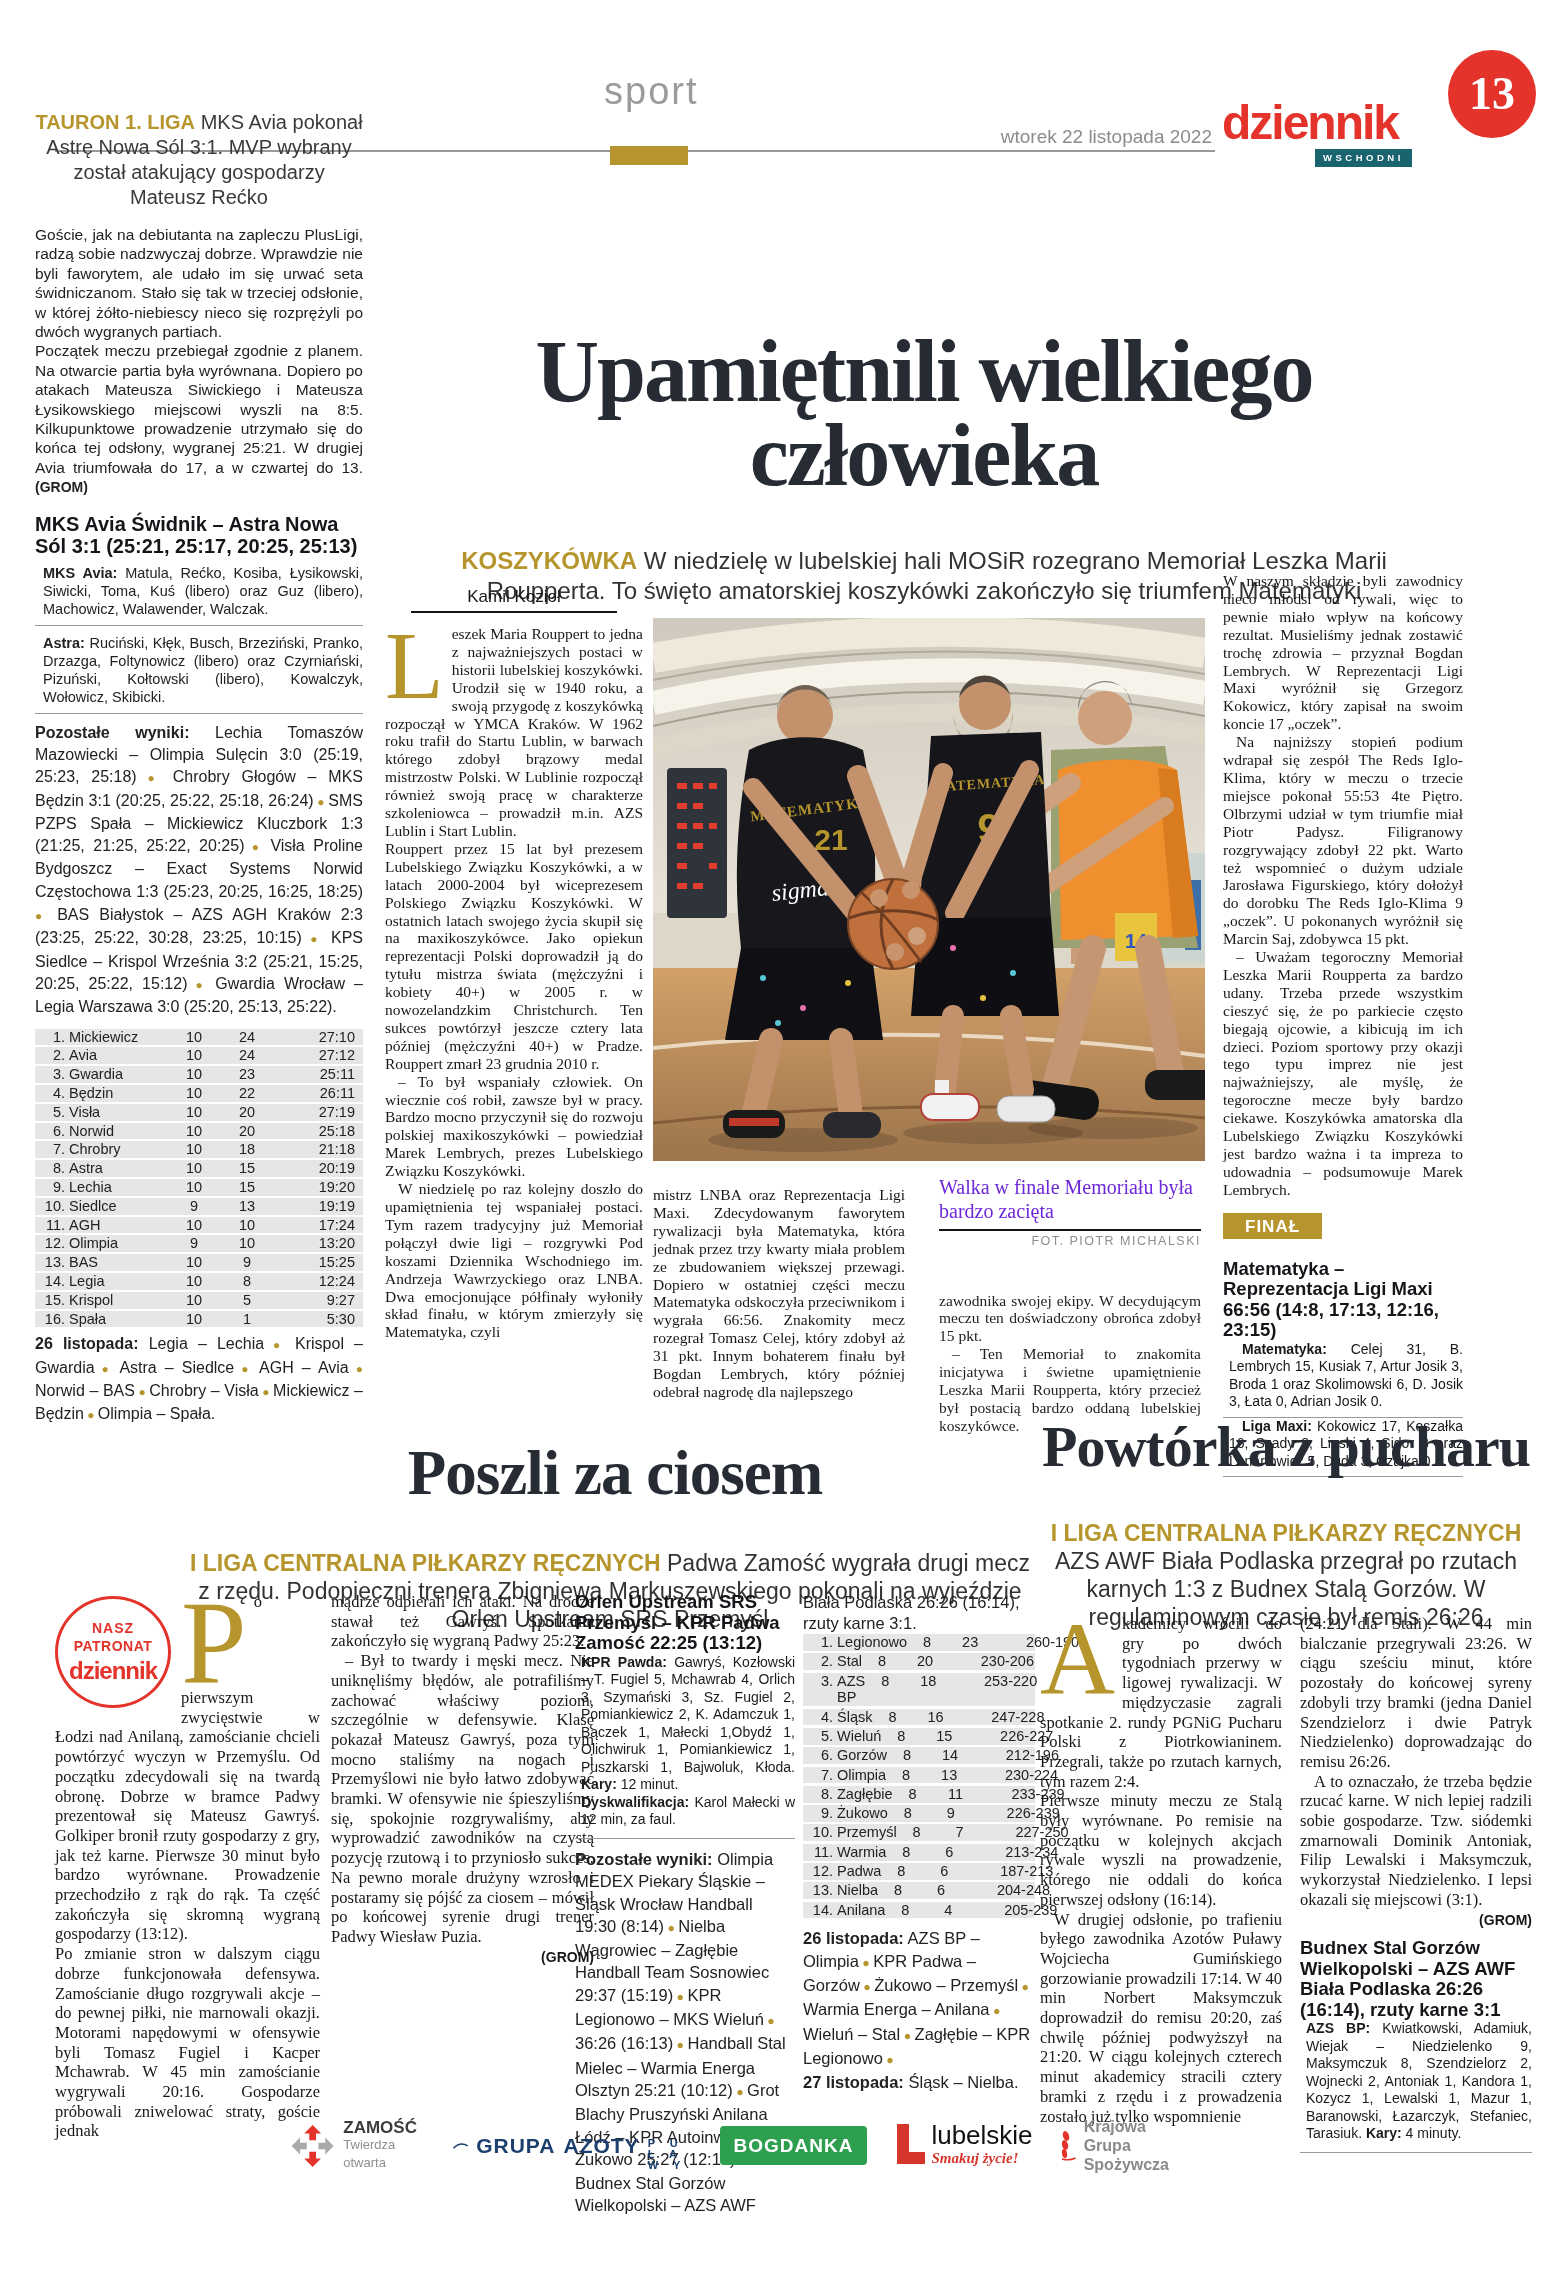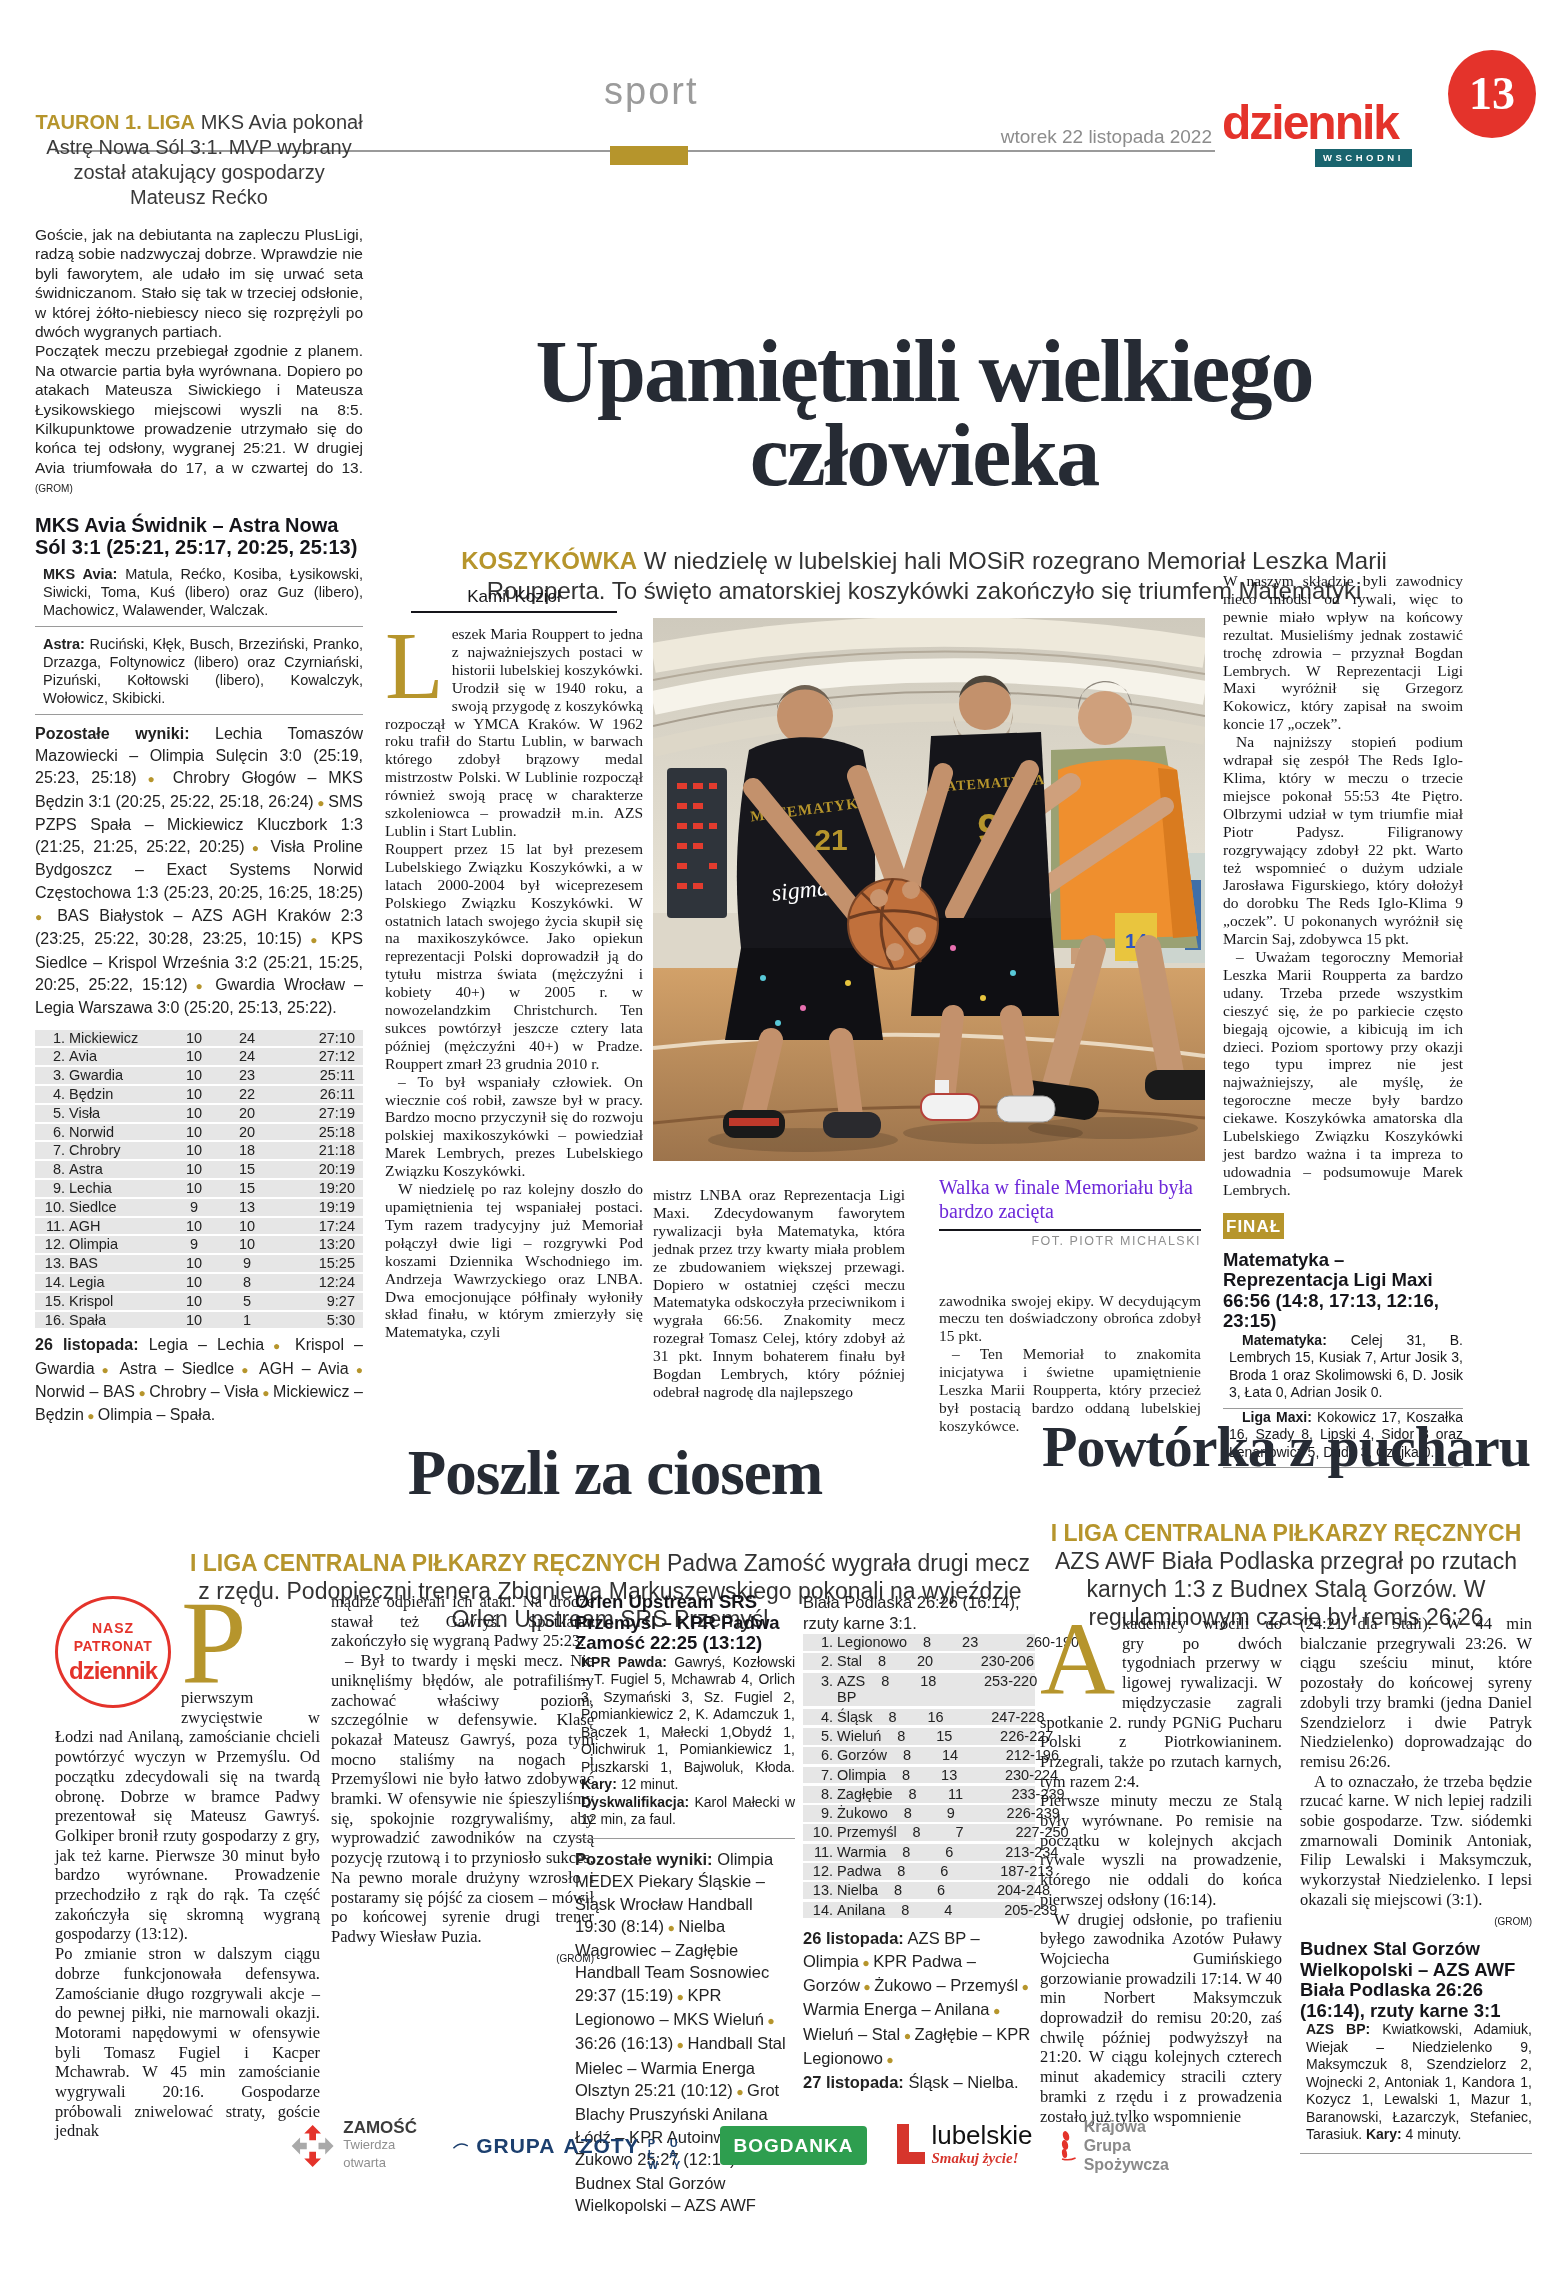--- a/index.html
+++ b/index.html
@@ -14,21 +14,21 @@
   .brand{position:absolute;left:1222px;top:99px;font:800 48px/1 "Liberation Sans",sans-serif;color:#e4332b;letter-spacing:-2px}
   .brand-sub{position:absolute;left:1315px;top:149px;background:#19646e;color:#fff;font:700 9.5px/1 "Liberation Sans",sans-serif;letter-spacing:3.5px;padding:4px 8px}
   .pagenum{position:absolute;left:1448px;top:50px;width:88px;height:88px;border-radius:50%;background:#e4332b;
            color:#fff;font:700 46px/88px "Liberation Serif",serif;text-align:center}
   
   .vb{position:absolute;left:35px;top:110px;width:328px}
   .vb h2{font:700 46px/1 "Liberation Serif",serif;color:#20242c;margin:0 0 18px;letter-spacing:-1px}
   .vb .lead{text-align:center;font:400 20px/25px "Liberation Sans",sans-serif;color:#3a3a3a;margin:0 0 15px}
   .kick{color:#b6952c;font-weight:700}
   .vb .body p{font:400 15.5px/19.4px "Liberation Sans",sans-serif;text-align:justify;margin:0;color:#222}
-  .sgn{font-family:"Liberation Sans",sans-serif;font-weight:400;font-size:10px}
+  .sgn{font-family:"Liberation Sans",sans-serif;font-weight:700;font-size:14px}
   .vb .mtitle{font:700 20px/22px "Liberation Sans",sans-serif;color:#15151a;margin:15px 0 7px}
   .squad{font:400 14.5px/18px "Liberation Sans",sans-serif;text-align:justify;margin:0 0 8px;
          padding:0 0 7px 8px;border-bottom:1.5px solid #9a9a9a;color:#222}
   .results{font:400 16px/22.3px "Liberation Sans",sans-serif;text-align:justify;margin:4px 0 10px;color:#222}
   .seg{display:inline}
   .seglist .seg:not(:last-child)::after{content:" \25CF  ";color:#b6952c;font-size:0.75em}
   .seglist.trail .seg:last-child::after{content:" \25CF";color:#b6952c;font-size:0.75em}
   .trow{display:grid;grid-template-columns:30px 1fr 50px 56px 80px;background:#e6e6e6;margin-bottom:2px;
         font:400 14.5px/16.8px "Liberation Sans",sans-serif;padding:0 8px 0 4px;color:#222}
   .c-pos{text-align:right;padding-right:4px}
@@ -51,21 +51,21 @@
   .b-col2{left:268px;top:856px;width:252px}
   .b-capcol{position:absolute;left:554px;top:845px;width:262px}
   .caption{font:400 20px/24px "Liberation Serif",serif;color:#6d28d9;margin:0}
   .cap-rule{height:2px;background:#15151a;margin:6px 0 4px}
   .credit{font:400 12.5px/1 "Liberation Sans",sans-serif;letter-spacing:1.5px;color:#8e8e8e;text-align:right;margin:0}
   .b-col3{margin-top:44px;font-size:15.5px;line-height:17.9px;text-align:justify}
   .b-col3 p{margin:0}.b-col3 p+p{text-indent:13px}
   .b-col4{left:838px;top:242px;width:240px}
   .finalbox{margin-top:14px}
   .final-label{display:inline-block;background:#b6952c;color:#fff;font:700 17px/1 "Liberation Sans",sans-serif;
-               padding:5px 3px 4px;letter-spacing:1px;margin-bottom:11px}
+               padding:5px 22px 4px;letter-spacing:1px;margin-bottom:20px}
   .bx-title{font:700 18.5px/20.5px "Liberation Sans",sans-serif;color:#15151a;margin:0 0 8px;text-align:left;text-indent:0}
   .bx-p{font:400 14px/17.5px "Liberation Sans",sans-serif;text-align:justify;margin:0 0 6px;
         padding:0 0 6px 6px;border-bottom:1.5px solid #9a9a9a;text-indent:0}
   
   .hb1{position:absolute;left:55px;top:1442px;width:980px}
   .hb1 .head{position:absolute;left:180px;top:0;width:760px;text-align:center;
              font:700 63px/1 "Liberation Serif",serif;color:#262b34;letter-spacing:-1px}
   .hb1 .sub{position:absolute;left:130px;top:84px;width:850px;text-align:center;
             font:400 23px/28px "Liberation Sans",sans-serif;color:#333}
   .h-col{position:absolute;top:150px;font-size:16.5px;line-height:19.7px;text-align:justify;color:#17171a}

